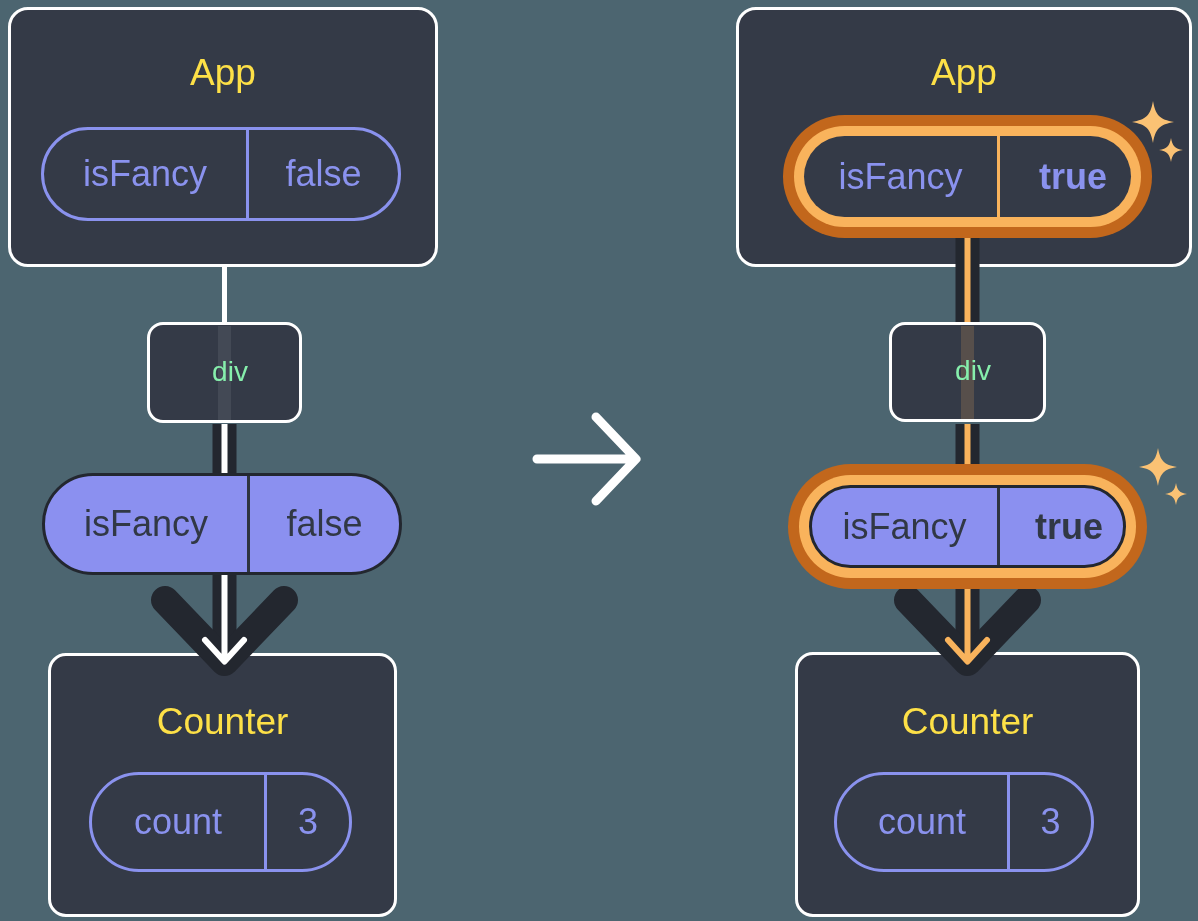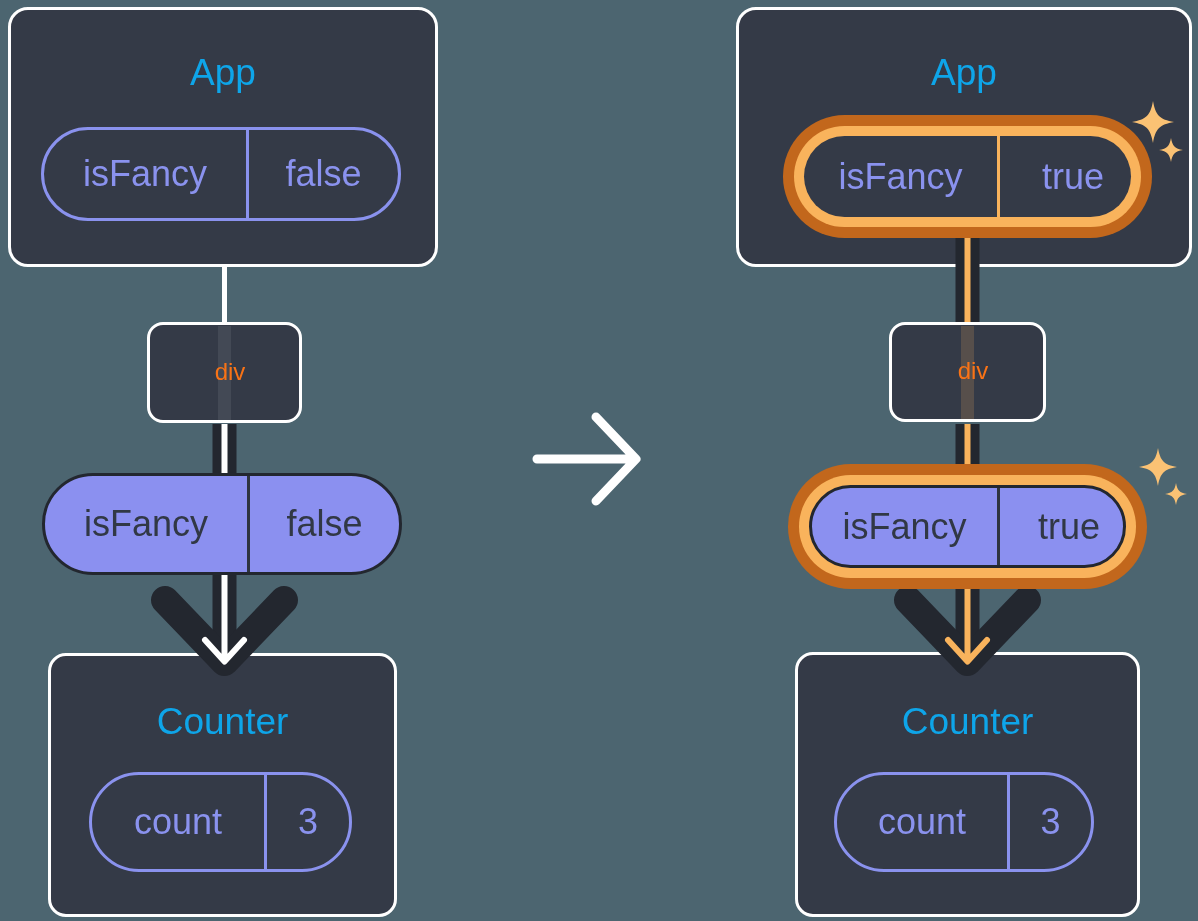--- a/index.html
+++ b/index.html
@@ -9,43 +9,43 @@
     font-family:"Liberation Sans","DejaVu Sans",sans-serif;
   }
   .box{
     position:absolute;background:#343A47;border:3.5px solid #FFFFFF;
     box-sizing:border-box;
   }
   .app-box{border-radius:20px;}
   .div-box{border-radius:16px;}
   .counter-box{border-radius:18px;}
   .title{
-    position:absolute;left:0;right:0;text-align:center;color:#0ea5e9;
+    position:absolute;left:0;right:0;text-align:center;color:#fde047;
     font-size:37px;line-height:36px;font-weight:500;
   }
   .div-label{
-    position:absolute;left:11px;right:0;text-align:center;color:#f97316;
-    font-size:24px;line-height:36px;font-weight:500;z-index:5;
+    position:absolute;left:11px;right:0;text-align:center;color:#86efac;
+    font-size:28px;line-height:36px;font-weight:500;z-index:5;
   }
   .pill{
     position:absolute;display:flex;align-items:stretch;
     border-radius:999px;box-sizing:border-box;overflow:hidden;
     font-size:36px;
   }
   .pill .cell{display:flex;align-items:center;justify-content:center;text-align:right;}
   .pill .sep{width:3px;flex:0 0 3px;}
   .pill .grow{flex:1;}
   .outline-pill{border:3px solid #8A92EE;color:#8A92EE;}
   .outline-pill .sep{background:#8A92EE;}
   .filled-pill{background:#8B90F0;border:3px solid #23272F;color:#313845;}
   .filled-pill .sep{background:#2E3440;}
   .fancy-ring{box-shadow:0 0 0 10px #F9B35C,0 0 0 21px #C2671C;}
   .after-app-pill{background:#343A47;color:#8A92EE;}
   .after-app-pill .sep{background:#F9B35C;}
-  .bold-val{font-weight:400;padding-left:15px;}
+  .bold-val{font-weight:700;padding-left:15px;}
   svg.overlay{position:absolute;left:0;top:0;pointer-events:none;}
 </style>
 </head>
 <body>
 
 <div id="canvas">
 
   <div class="box app-box" style="left:8px;top:7px;width:430px;height:260px;">
     <div class="title" style="top:45px;">App</div>
     <div class="pill outline-pill" style="left:30px;top:117px;width:360px;height:94px;">

